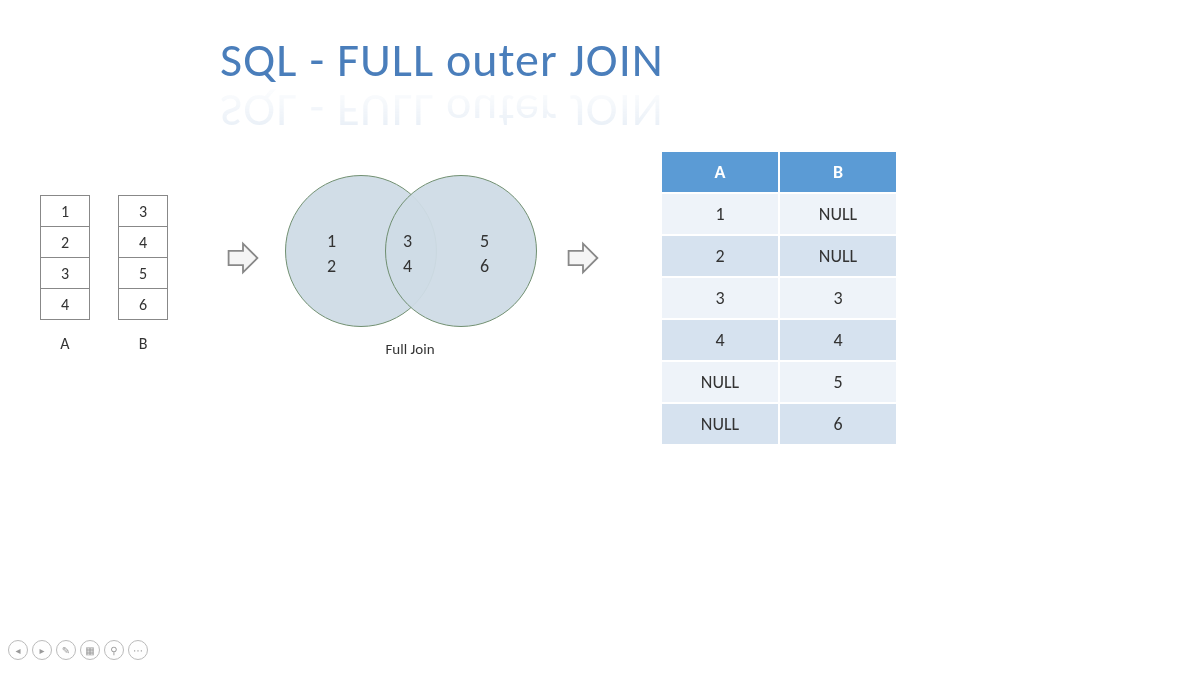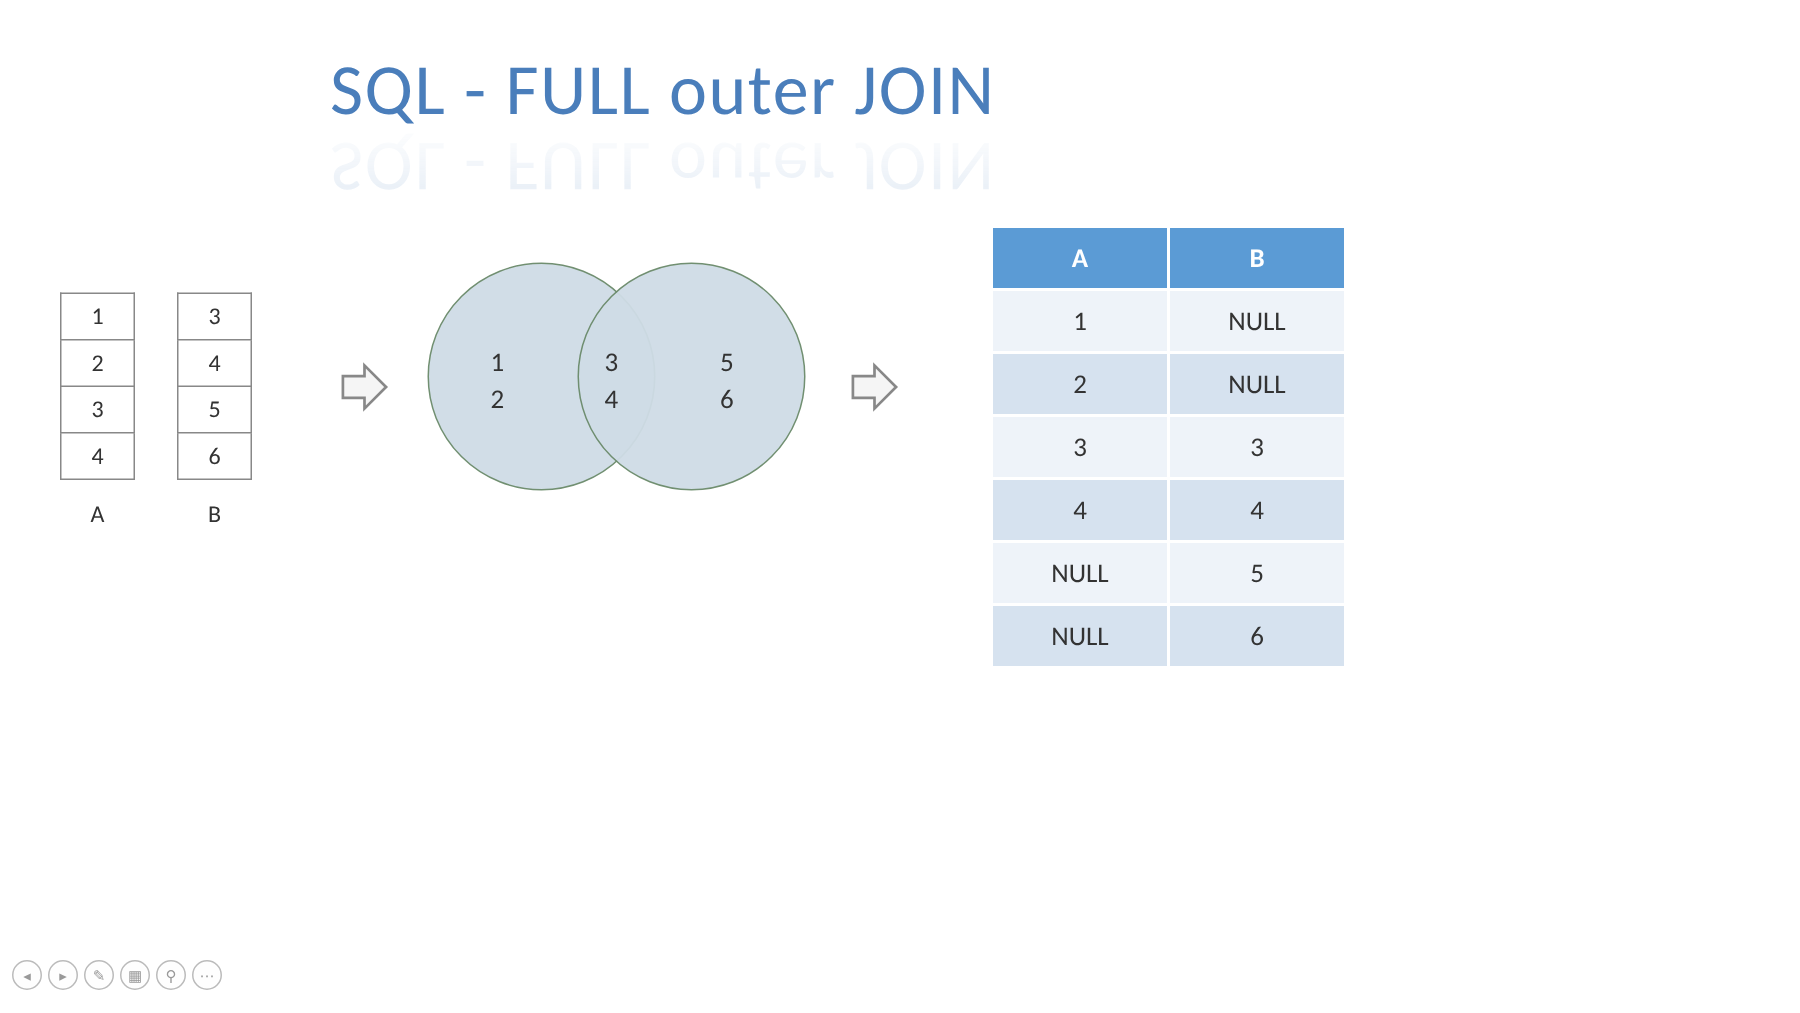--- a/index.html
+++ b/index.html
@@ -223,20 +223,21 @@
 
 <div class="venn">
   <div class="circle circle-left"></div>
   <div class="circle circle-right"></div>
   <div class="venn-num vn1">1</div>
   <div class="venn-num vn2">2</div>
   <div class="venn-num vn3">3</div>
   <div class="venn-num vn4">4</div>
   <div class="venn-num vn5">5</div>
   <div class="venn-num vn6">6</div>
+  <div class="venn-label">Full Join</div>
 </div>
 
 <div class="arrow arrow2">
   <svg viewBox="0 0 40 40">
       <polygon points="4,12 20,12 20,4 36,20 20,36 20,28 4,28"></polygon>
     </svg>
 </div>
 
 <table class="result-table">
   <thead>

